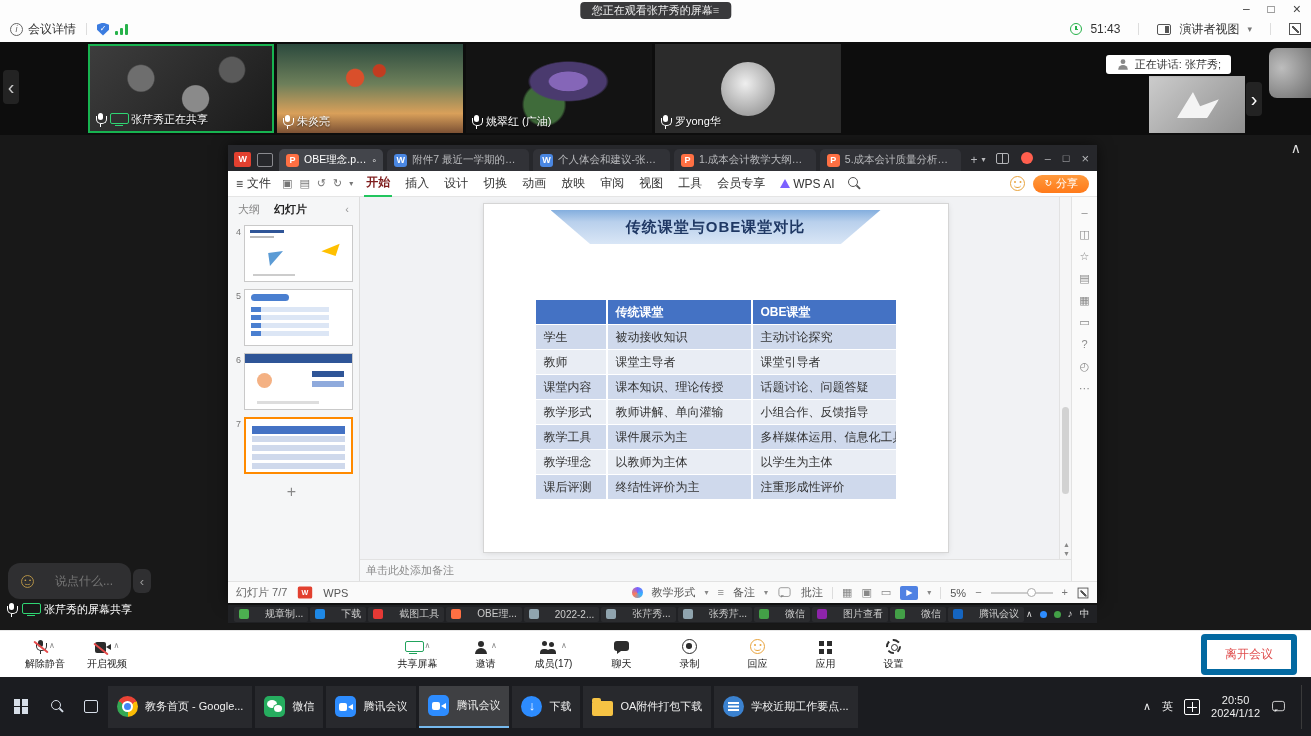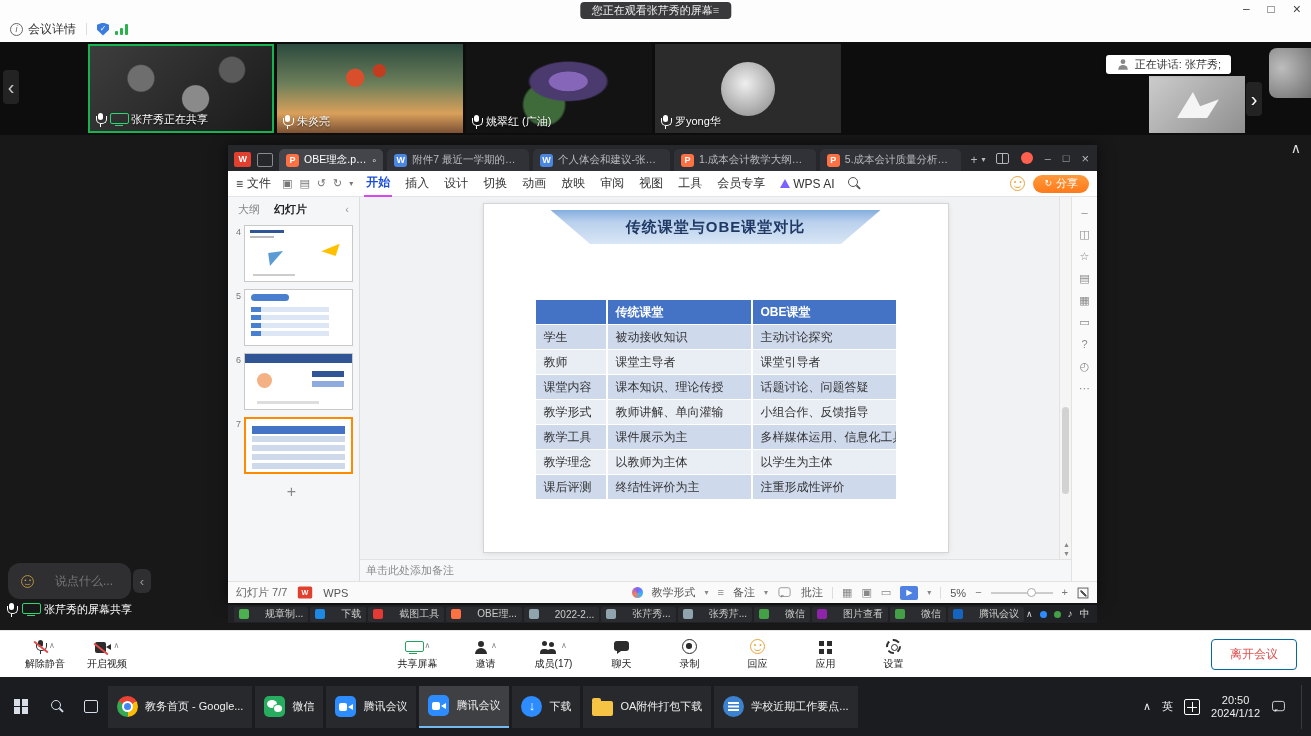--- a/index.html
+++ b/index.html
@@ -139,21 +139,21 @@
   .wps-tab .lbl{white-space:nowrap;overflow:hidden;text-overflow:ellipsis;font-size:10.5px}
   .tab-new{height:22px;display:flex;align-items:center;gap:4px;color:#b9babd;padding:0 6px;font-size:12px}
   .tb-icons{margin-left:auto;display:flex;align-items:center;gap:12px;height:26px;color:#b4b5b8;font-size:11px;padding-right:2px}
   .tb-split{width:13px;height:11px;border:1.2px solid #b4b5b8;border-radius:2px;position:relative}
   .tb-split::before{content:"";position:absolute;left:50%;top:0;bottom:0;width:1.2px;background:#b4b5b8}
   .tb-gift{width:12px;height:12px;border-radius:50%;background:#ff5f4e}
   .wps-menubar{height:26px;background:#fff;border-bottom:1px solid #e5e5e5;display:flex;align-items:center;padding:0 8px;gap:11px;color:#333;font-size:12px;flex:none}
   .wps-menubar .file{display:flex;align-items:center;gap:4px}
   .quick{display:flex;align-items:center;gap:7px;color:#777;font-size:11px}
   .mtab{height:26px;display:flex;align-items:center;padding:0 2px}
-  .mtab.active{color:#1d4ed8;font-weight:bold;border-bottom:2px solid #d946ef}
+  .mtab.active{color:#7f1d1d;font-weight:bold;border-bottom:2px solid #22c55e}
   .menu-right{margin-left:auto;display:flex;align-items:center;gap:8px}
   .share-pill{height:18px;padding:0 11px;border-radius:10px;background:linear-gradient(#ff9a3d,#ff7a1a);color:#fff;font-size:11px;display:flex;align-items:center;gap:4px}
   .wps-body{flex:1;display:flex;min-height:0}
   .panel{width:132px;background:#f5f6f7;border-right:1px solid #ddd;display:flex;flex-direction:column;flex:none}
   .panel-tabs{height:24px;display:flex;align-items:center;font-size:11px;color:#888;gap:14px;padding:0 10px;flex:none}
   .panel-tabs .sel{color:#222;font-weight:bold}
   .panel-tabs .g-left{margin-left:auto;color:#999}
   .thumbs{flex:1;padding:4px 6px 0 2px;display:flex;flex-direction:column;gap:7px;overflow:hidden}
   .thumb-row{display:flex;gap:3px;align-items:flex-start}
   .thumb-num{font-size:9px;color:#777;width:11px;text-align:right;padding-top:2px}
@@ -213,21 +213,21 @@
   .chat-col{height:24px;width:18px;background:#2f2f31;border-radius:6px;color:#999;display:flex;align-items:center;justify-content:center;font-size:13px}
   .share-ind{position:absolute;left:6px;top:467px;display:flex;align-items:center;gap:5px;color:#fff;font-size:11px;z-index:10}
 
   
   .controls{position:absolute;left:0;top:630px;right:0;height:47px;background:#fff;border-top:1px solid #e8e8e8;display:flex;align-items:center;padding:0 14px;z-index:25}
   .ctl{display:flex;flex-direction:column;align-items:center;justify-content:center;gap:3px;width:62px;color:#2c2c2c}
   .ctl .top{height:17px;display:flex;align-items:flex-end;gap:3px}
   .ctl .lab{font-size:10px;color:#222;white-space:nowrap}
   .ctl .g-up{font-size:8px;color:#888;padding-bottom:4px}
   .ctl-center{position:absolute;left:50%;transform:translateX(-50%);display:flex;gap:6px}
-  .leave-btn{margin-left:auto;border:1px solid #0369a1;color:#e04f4f;background:#fff;border-radius:4px;padding:6px 18px;font-size:12px;font-family:inherit}
+  .leave-btn{margin-left:auto;border:6px solid #0369a1;color:#e04f4f;background:#fff;border-radius:4px;padding:6px 18px;font-size:12px;font-family:inherit}
 
   
   .taskbar{position:absolute;left:0;top:677px;right:0;height:59px;background:#1b1c20;display:flex;align-items:center;padding-left:2px;z-index:25;color:#eee}
   .tk-btn{width:38px;height:44px;display:flex;align-items:center;justify-content:center}
   .tk-search{width:34px}
   .tk-app{height:42px;display:flex;align-items:center;gap:7px;padding:0 9px;background:rgba(255,255,255,.06);margin-right:3px;max-width:152px}
   .tk-app.active{background:rgba(255,255,255,.16);border-bottom:2px solid #76b9ed}
   .tk-app .lbl{font-size:11px;color:#f0f0f0;white-space:nowrap;overflow:hidden;text-overflow:ellipsis;max-width:104px}
   .tk-tray{margin-left:auto;display:flex;align-items:center;gap:11px;padding-right:6px;font-size:11px}
   .tk-clock{text-align:center;line-height:13px;font-size:11px}
@@ -247,20 +247,30 @@
     <div class="meet-header">
       <span class="ic i-info">i</span>
       <span style="margin-left:5px">会议详情</span>
       <span class="vdiv"></span>
       <span class="ic i-shield">✓</span>
       <span class="ic i-signal" style="margin-left:6px">
           <i></i>
           <i></i>
           <i></i>
         </span>
+      <div class="meet-right">
+        <span class="ic i-clock"></span>
+        <span>51:43</span>
+        <span class="vdiv"></span>
+        <span class="ic i-layout"></span>
+        <span>演讲者视图</span>
+        <span class="g g-caret" style="color:#777;font-size:9px"></span>
+        <span class="vdiv"></span>
+        <span class="ic i-fullscr"></span>
+      </div>
     </div>
     <div class="notify-pill">
       <span>您正在观看张芹秀的屏幕</span>
       <span class="g g-menu"></span>
     </div>
   </div>
 
   <div class="video-strip">
     <div class="strip-arrow arrow-left">
         <span class="g g-left"></span>

